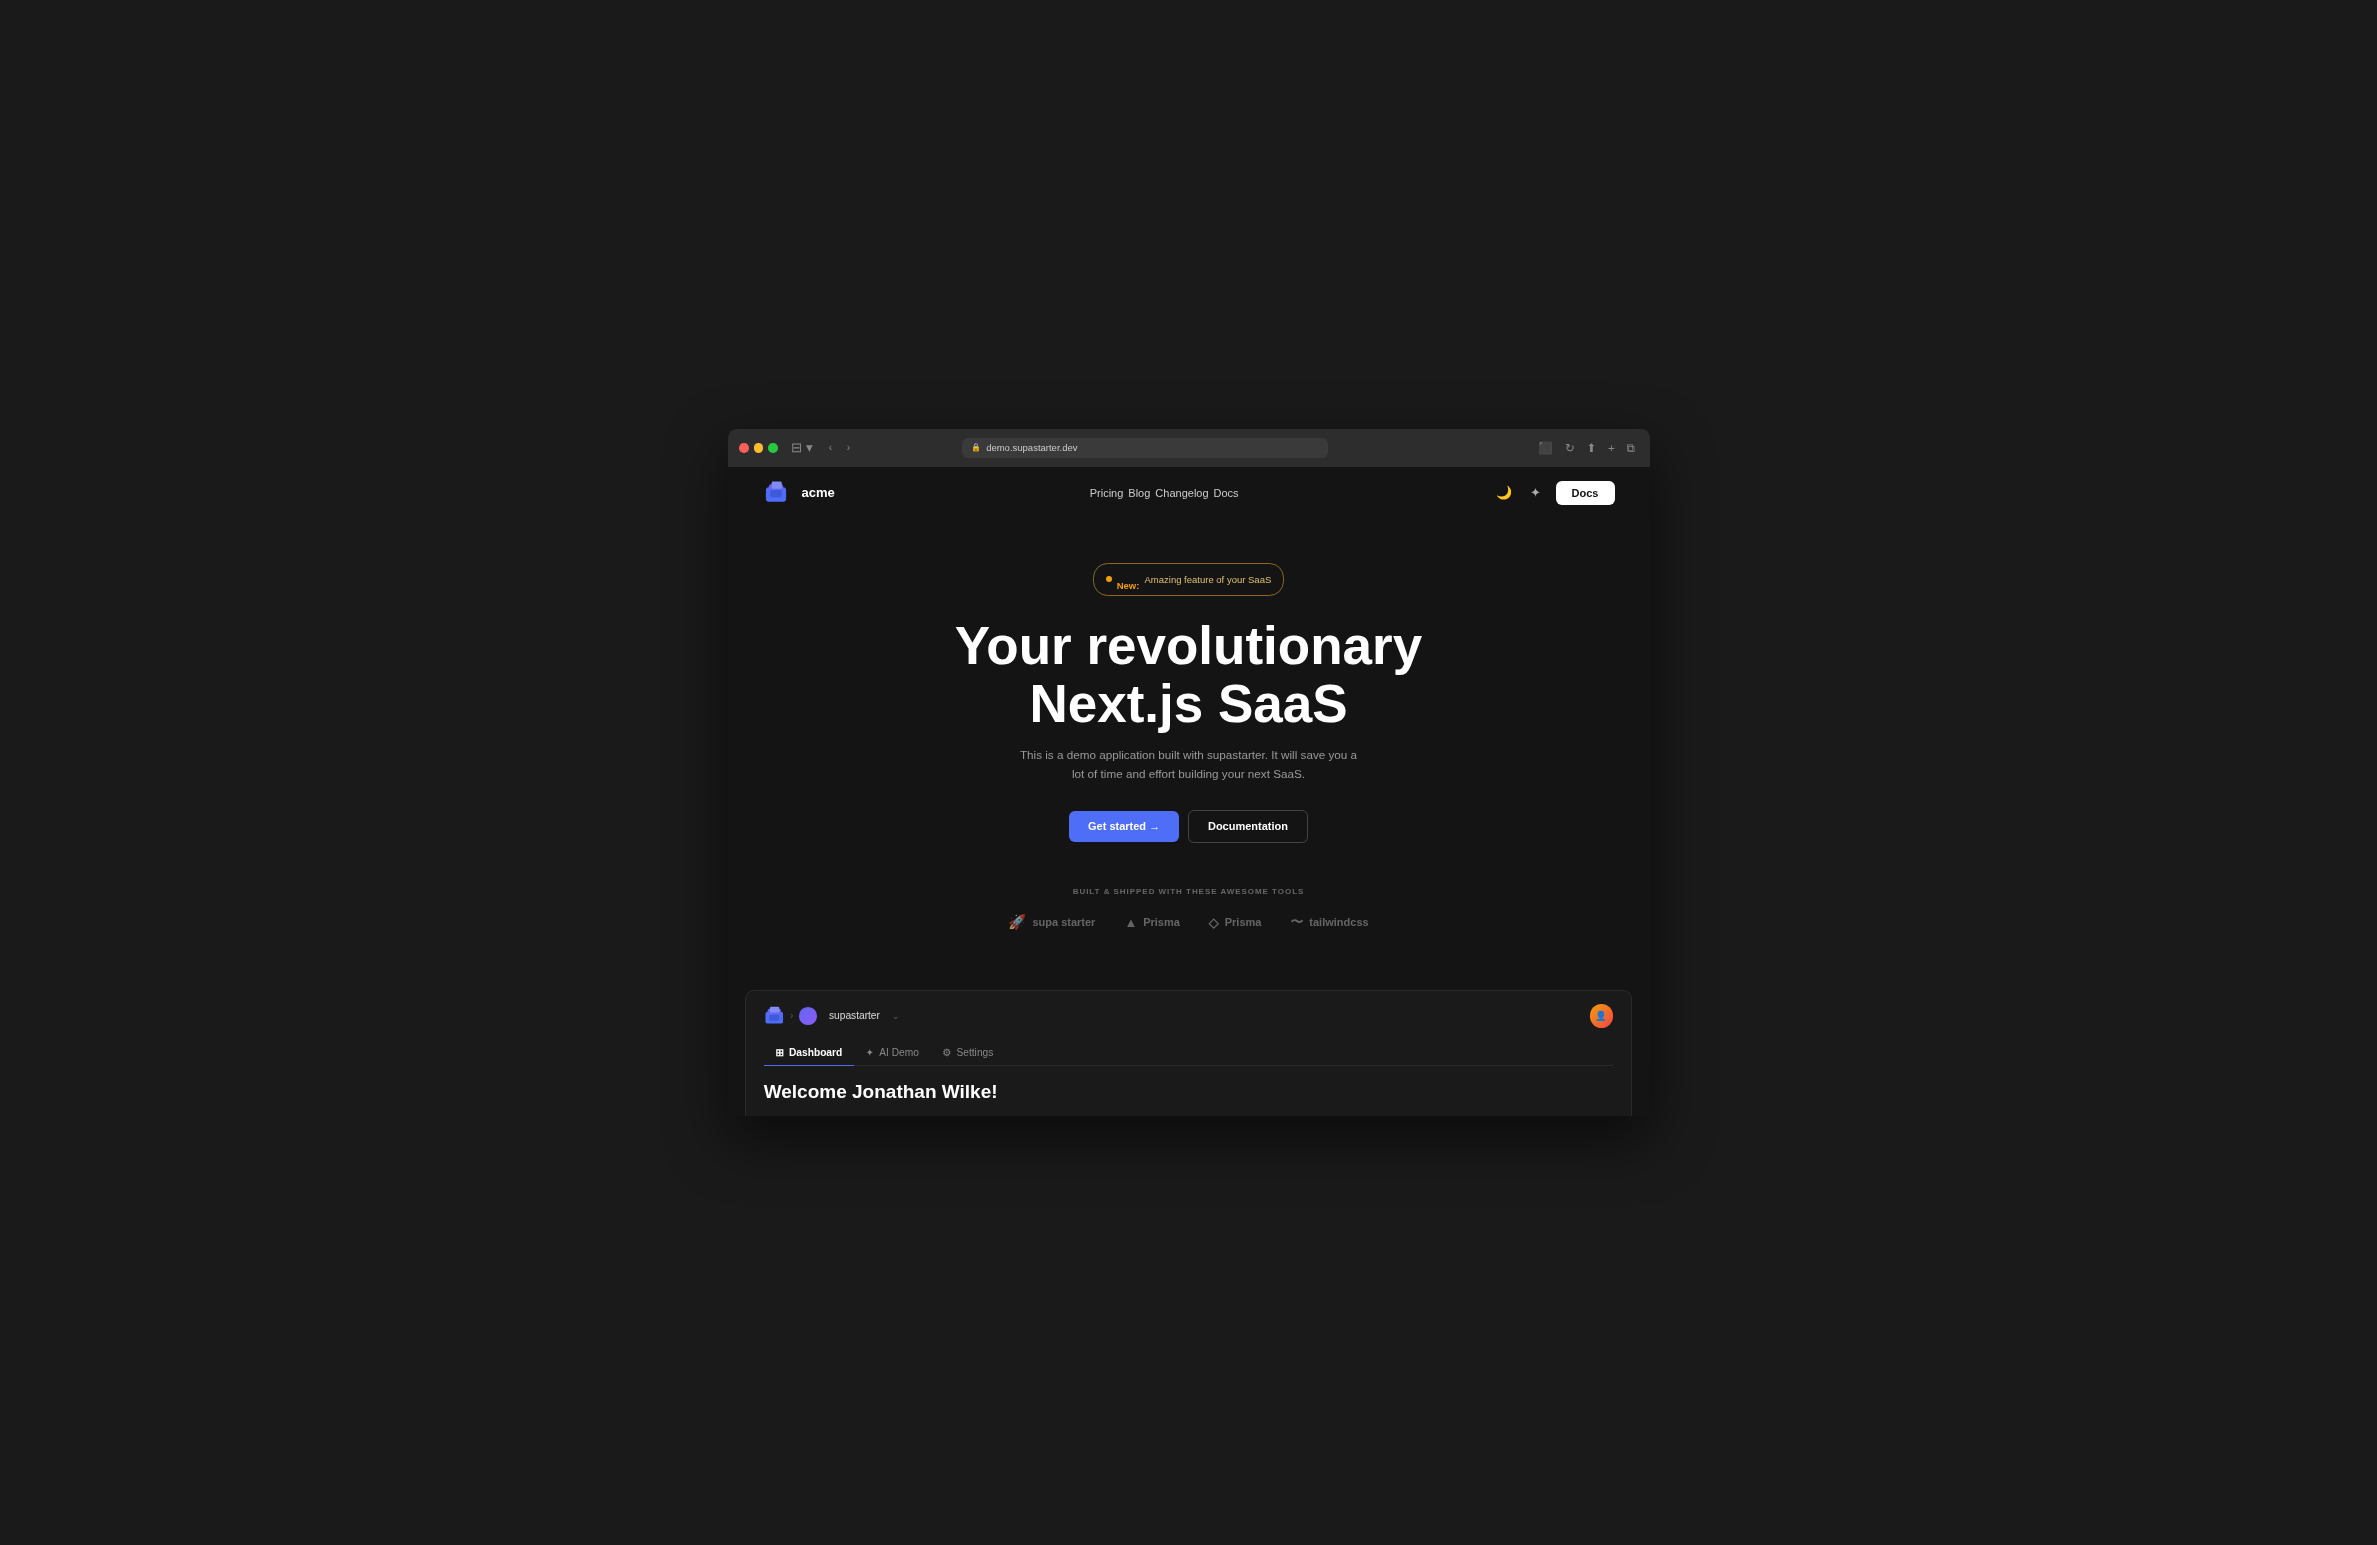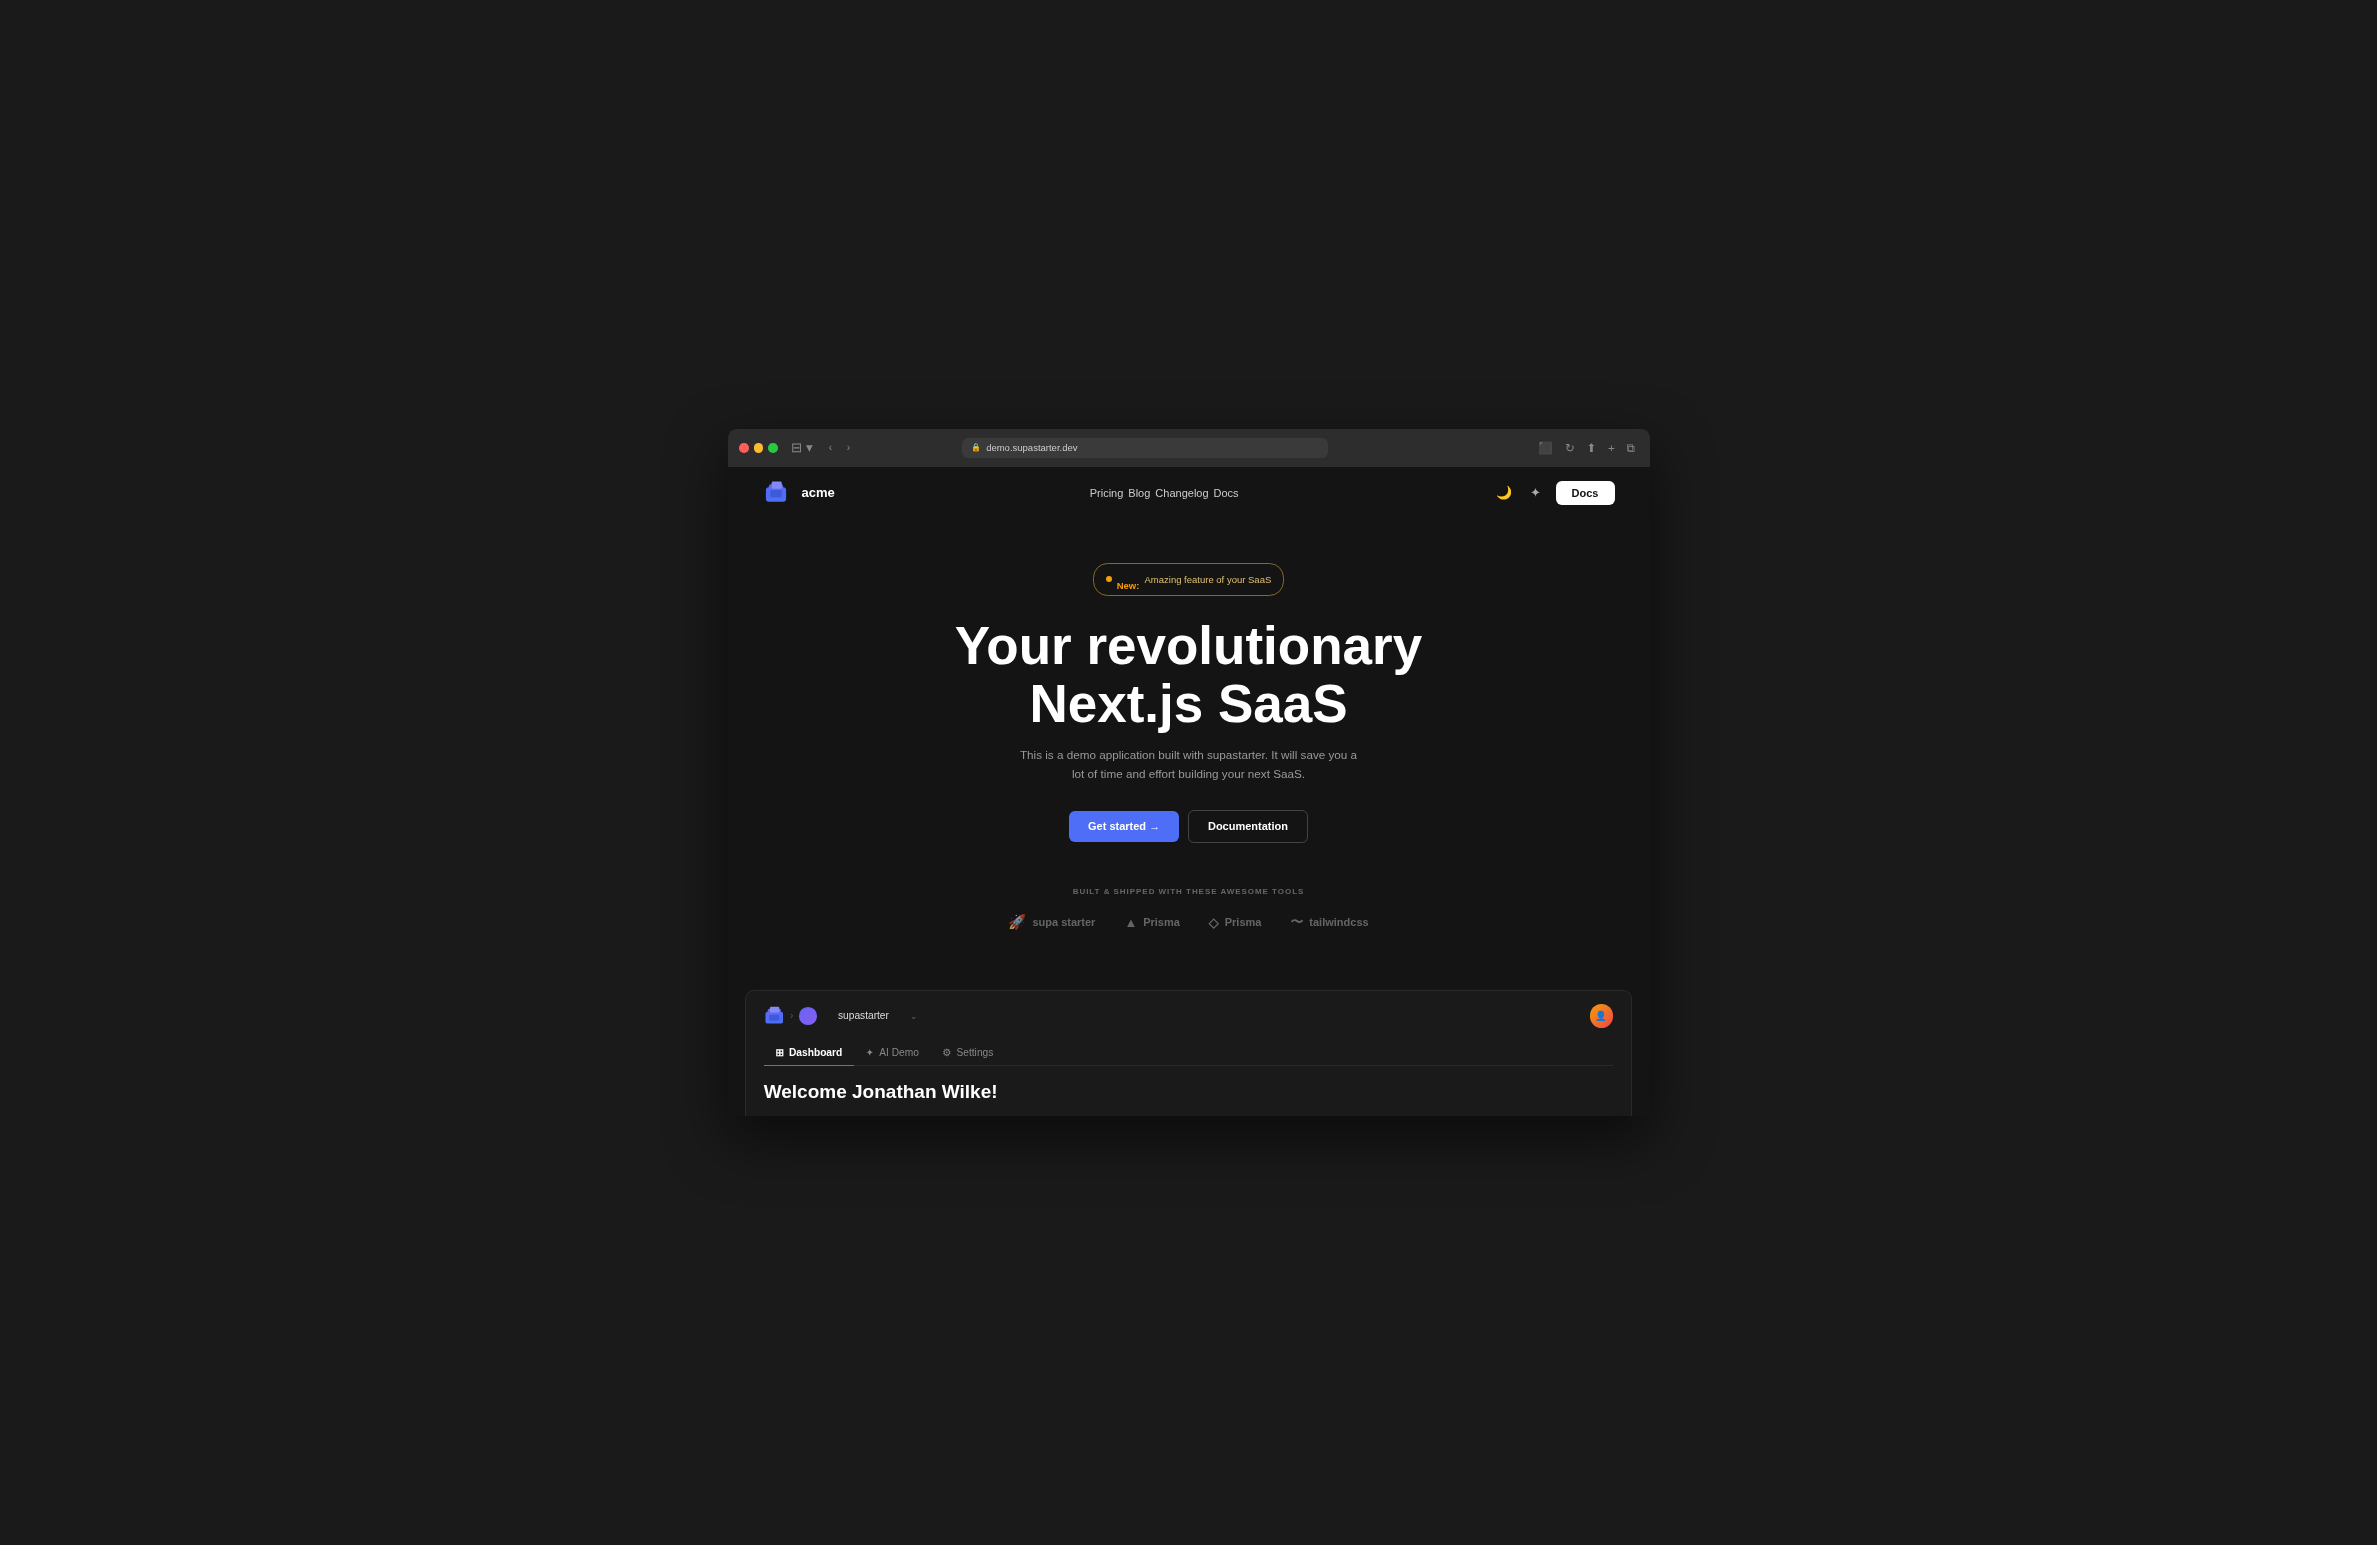--- a/index.html
+++ b/index.html
@@ -326,21 +326,21 @@
     }
 
     .dash-separator {
       color: #555;
       font-size: 10.2px;
     }
 
     .dash-workspace {
       display: flex;
       align-items: center;
-      gap: 21px;
+      gap: 12px;
     }
 
     .workspace-avatar {
       width: 17.6px;
       height: 17.6px;
       border-radius: 50%;
       background: linear-gradient(135deg, #6366f1, #8b5cf6);
     }
 
     .workspace-name {

